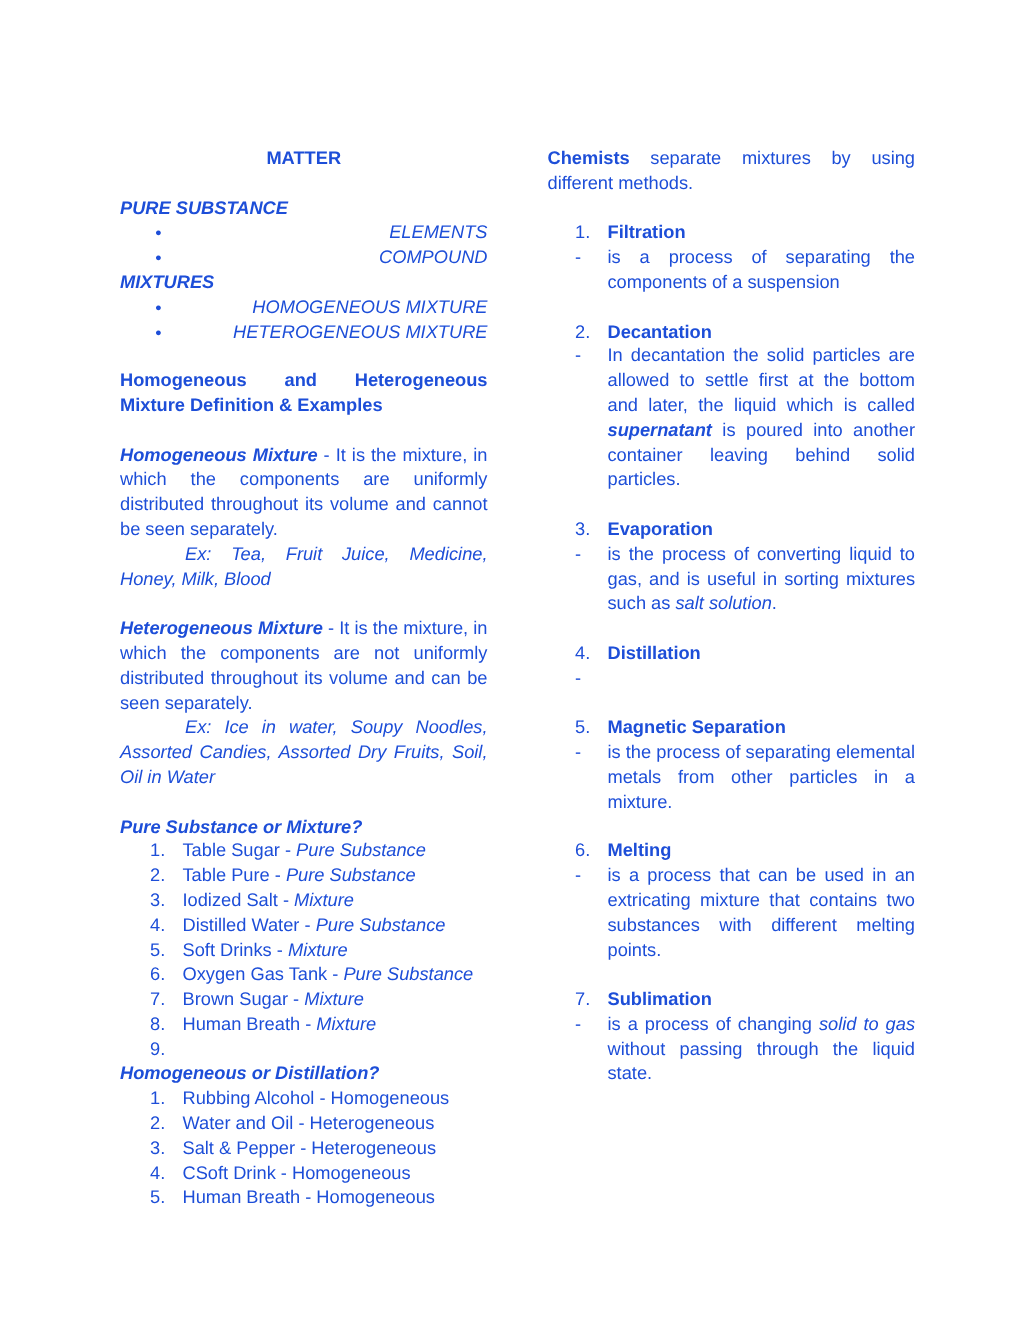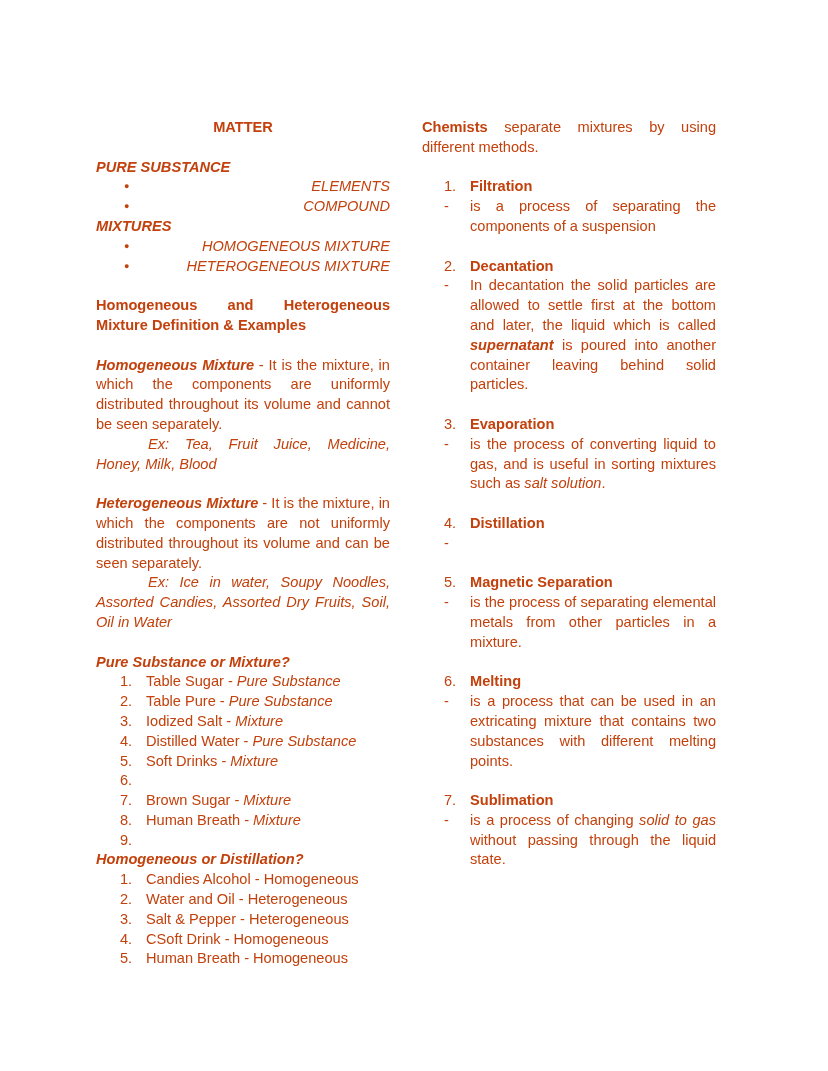--- a/index.html
+++ b/index.html
@@ -1,21 +1,21 @@
 <!DOCTYPE html>
 <html><head>
 <meta charset="utf-8">
 <style>
   * { margin: 0; padding: 0; box-sizing: border-box; }
   html, body { background: #ffffff; }
   body { font-family: "Liberation Sans", sans-serif; }
   .page {
-    width: 828px; height: 1071px; background: #ffffff; color: #c2410c;
+    width: 828px; height: 1071px; background: #ffffff; color: #1d4ed8;
     padding: 118px 96px 40px 96px;
-    display: flex; gap: 32px;
+    display: flex; gap: 48px;
     font-size: 14.6px; line-height: 19.8px;
     overflow: hidden;
   }
   .col { width: 294px; flex: none; }
   .b  { font-weight: bold; }
   .i  { font-style: italic; }
   .bi { font-weight: bold; font-style: italic; }
   .center { text-align: center; }
   .just { text-align: justify; }
   .gap { margin-top: 19.8px; }
@@ -94,40 +94,41 @@
       <div class="qitem">
           <span class="qnum">4.</span>
           <span class="qtext"><span>Distilled Water - </span><span class="i">Pure Substance</span></span>
         </div>
       <div class="qitem">
           <span class="qnum">5.</span>
           <span class="qtext"><span>Soft Drinks - </span><span class="i">Mixture</span></span>
         </div>
       <div class="qitem">
           <span class="qnum">6.</span>
+          <span class="qtext"><span>Oxygen Gas Tank - </span><span class="i">Pure Substance</span></span>
         </div>
       <div class="qitem">
           <span class="qnum">7.</span>
           <span class="qtext"><span>Brown Sugar - </span><span class="i">Mixture</span></span>
         </div>
       <div class="qitem">
           <span class="qnum">8.</span>
           <span class="qtext"><span>Human Breath - </span><span class="i">Mixture</span></span>
         </div>
       <div class="qitem">
           <span class="qnum">9.</span>
           <span class="qtext"><span></span><span class="i"></span></span>
         </div>
     </div>
 
     <p class="bi">Homogeneous or Distillation?</p>
     <div>
       <div class="qitem">
           <span class="qnum">1.</span>
-          <span class="qtext">Candies Alcohol - Homogeneous</span>
+          <span class="qtext">Rubbing Alcohol - Homogeneous</span>
         </div>
       <div class="qitem">
           <span class="qnum">2.</span>
           <span class="qtext">Water and Oil - Heterogeneous</span>
         </div>
       <div class="qitem">
           <span class="qnum">3.</span>
           <span class="qtext">Salt &amp; Pepper - Heterogeneous</span>
         </div>
       <div class="qitem">

